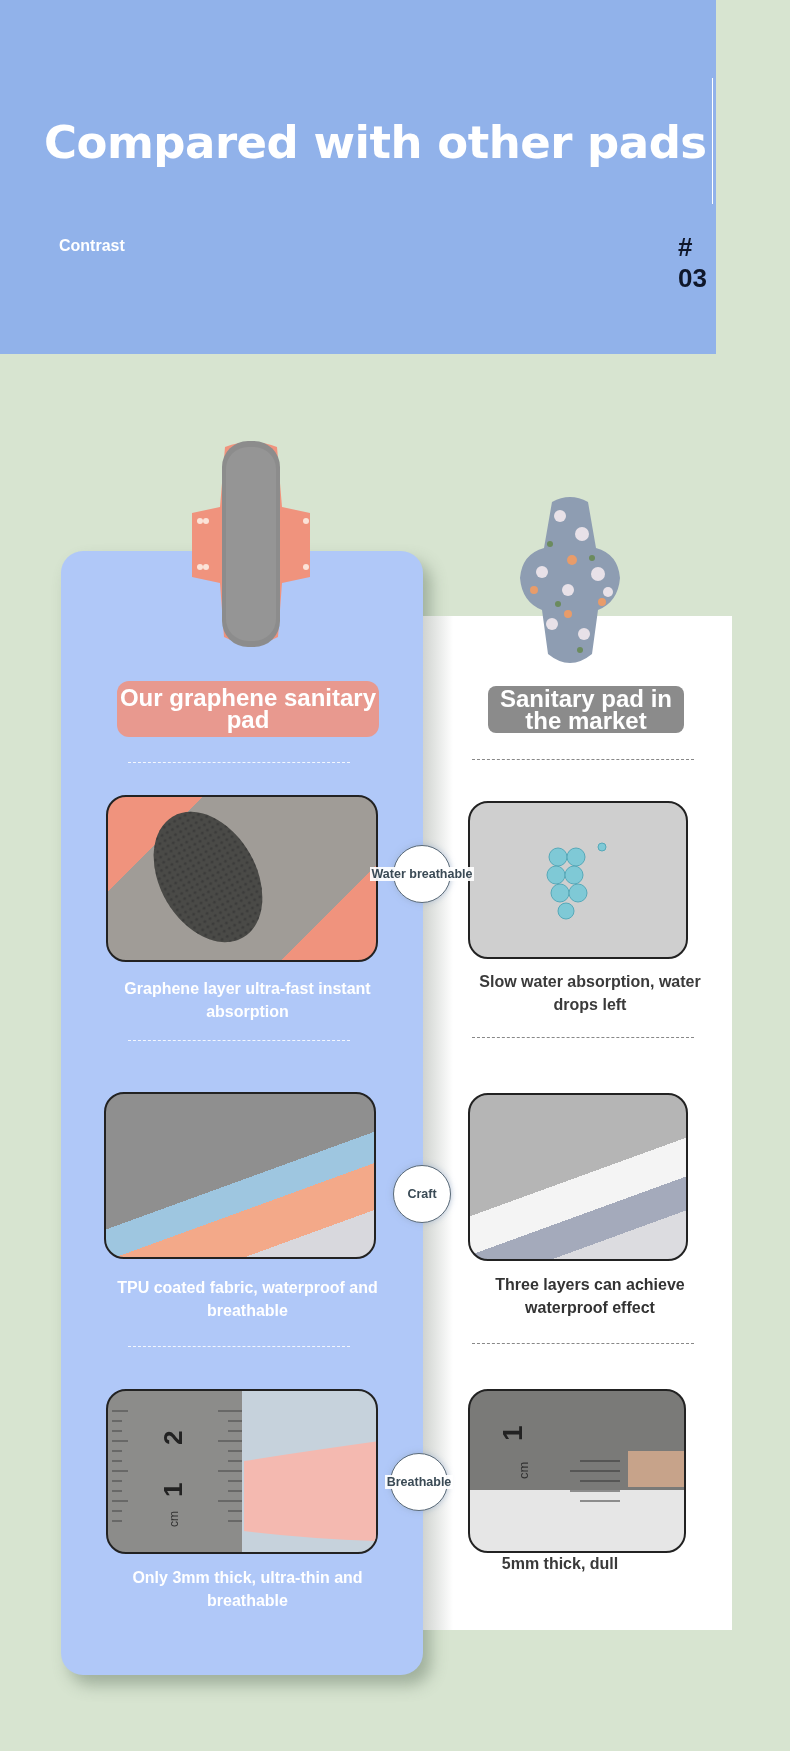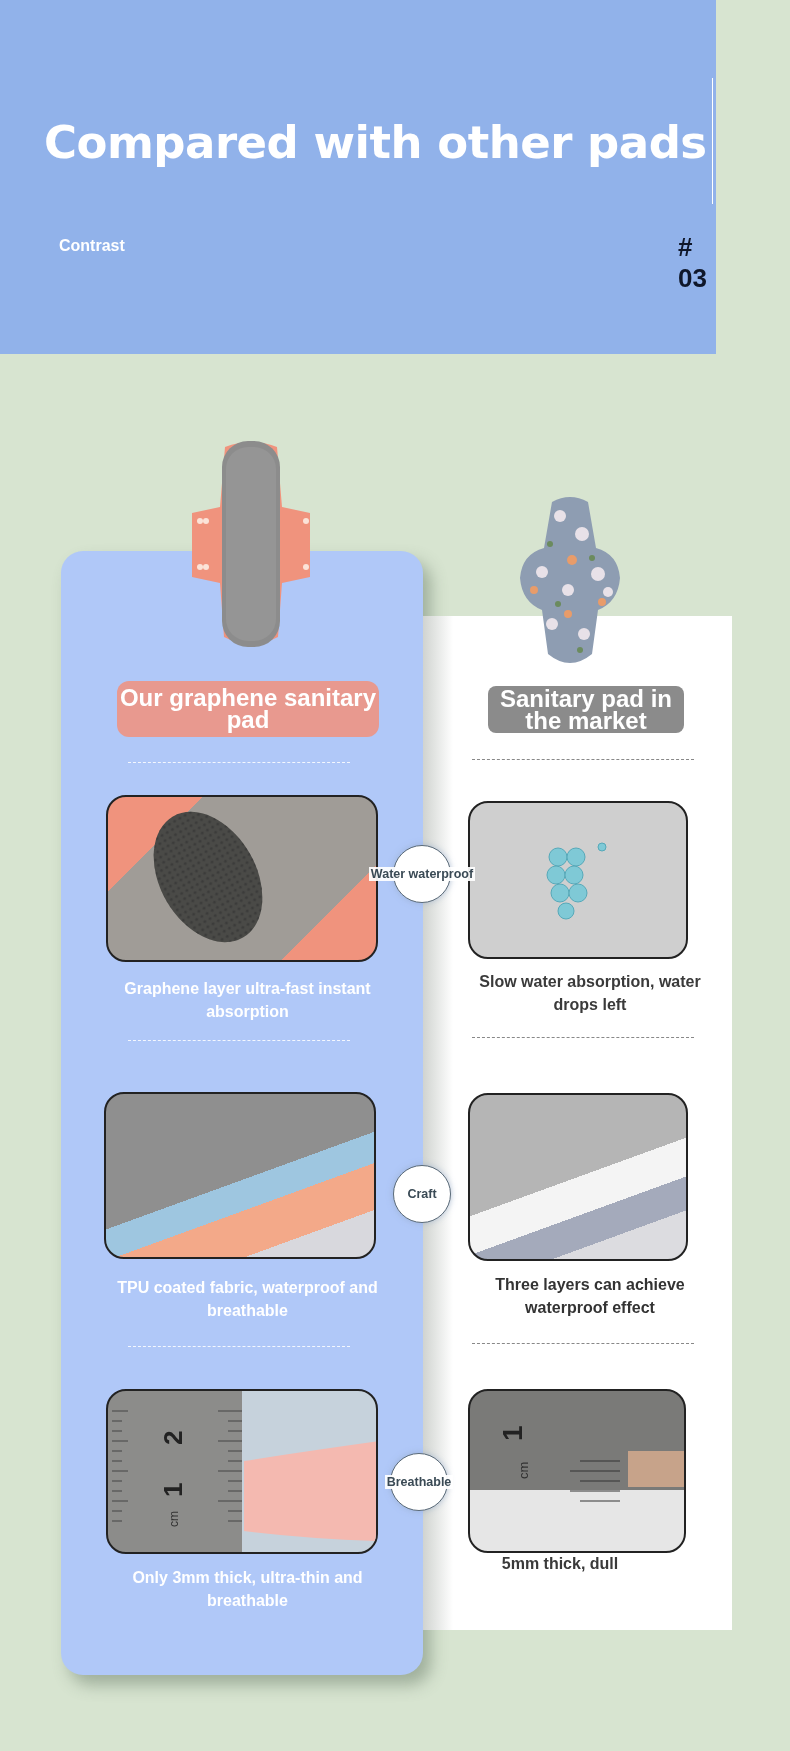--- a/index.html
+++ b/index.html
@@ -109,21 +109,21 @@
         <circle cx="86" cy="72" r="9"></circle>
         <circle cx="104" cy="72" r="9"></circle>
         <circle cx="90" cy="90" r="9"></circle>
         <circle cx="108" cy="90" r="9"></circle>
         <circle cx="96" cy="108" r="8"></circle>
         <circle cx="132" cy="44" r="4"></circle>
       </g>
     </svg>
 </div>
 <div class="bubble" style="left:393px;top:845px">
-    <span>Water waterproof</span>
+    <span>Water breathable</span>
   </div>
 <div class="caption cap-l" style="top:977px">Graphene layer ultra-fast instant absorption</div>
 <div class="caption cap-r" style="top:970px;color:#3a3a3a">Slow water absorption, water drops left</div>
 <div class="dash dash-l" style="top:1040px"></div>
 <div class="dash dash-r" style="top:1037px"></div>
 
 <div class="photo" style="left:104px;top:1092px;width:272px;height:167px;background:linear-gradient(160deg,#8f8f8f 0 52%,#9ec6e0 52% 64%,#f3a989 64% 82%,#d8d8dd 82%);"></div>
 <div class="photo" style="left:468px;top:1093px;width:220px;height:168px;background:linear-gradient(160deg,#b5b5b5 0 50%,#f4f4f4 50% 66%,#a4aabb 66% 80%,#dcdce0 80%);"></div>
 <div class="bubble" style="left:393px;top:1165px">
     <span>Craft</span>

